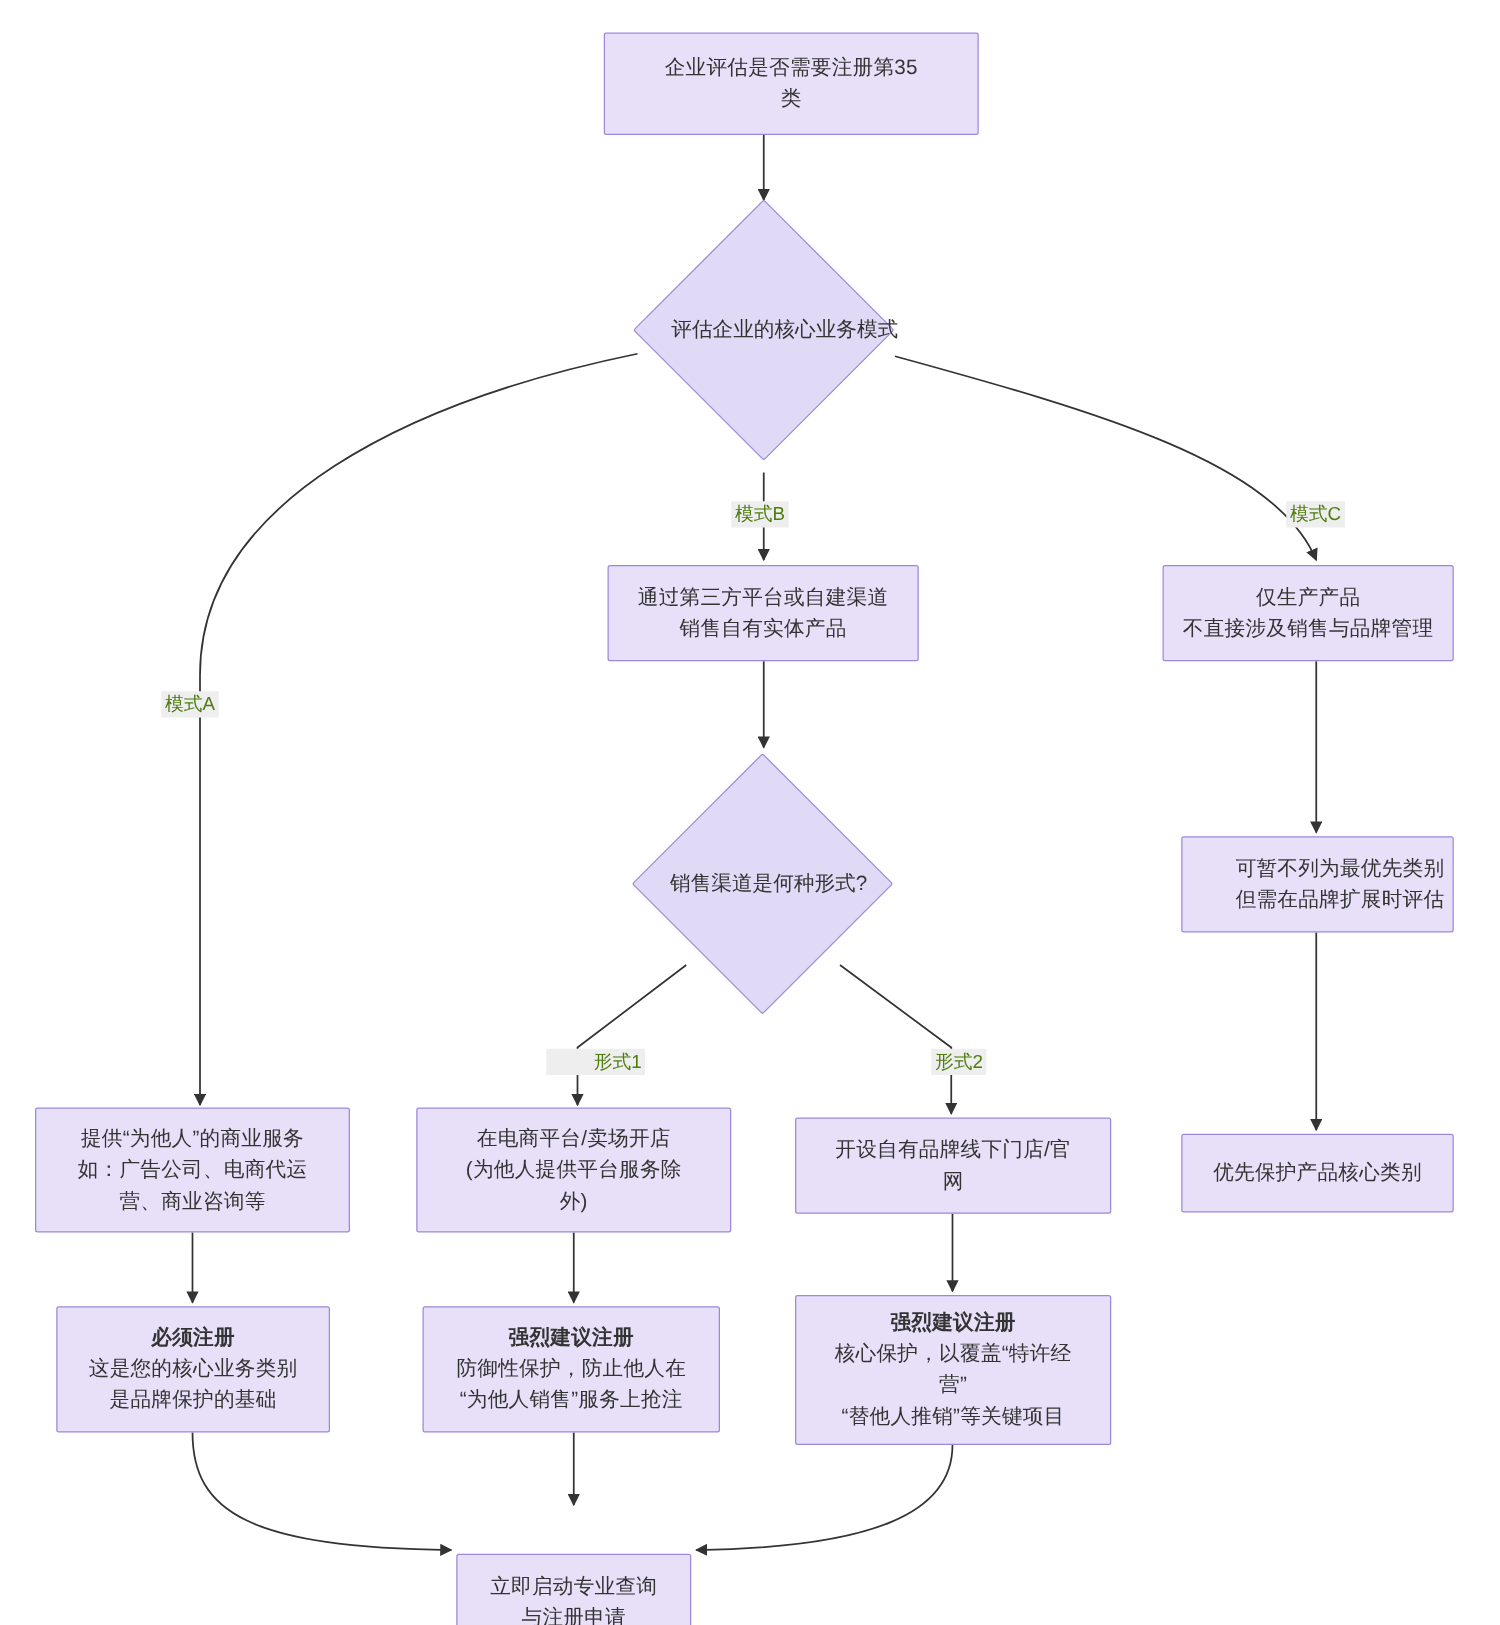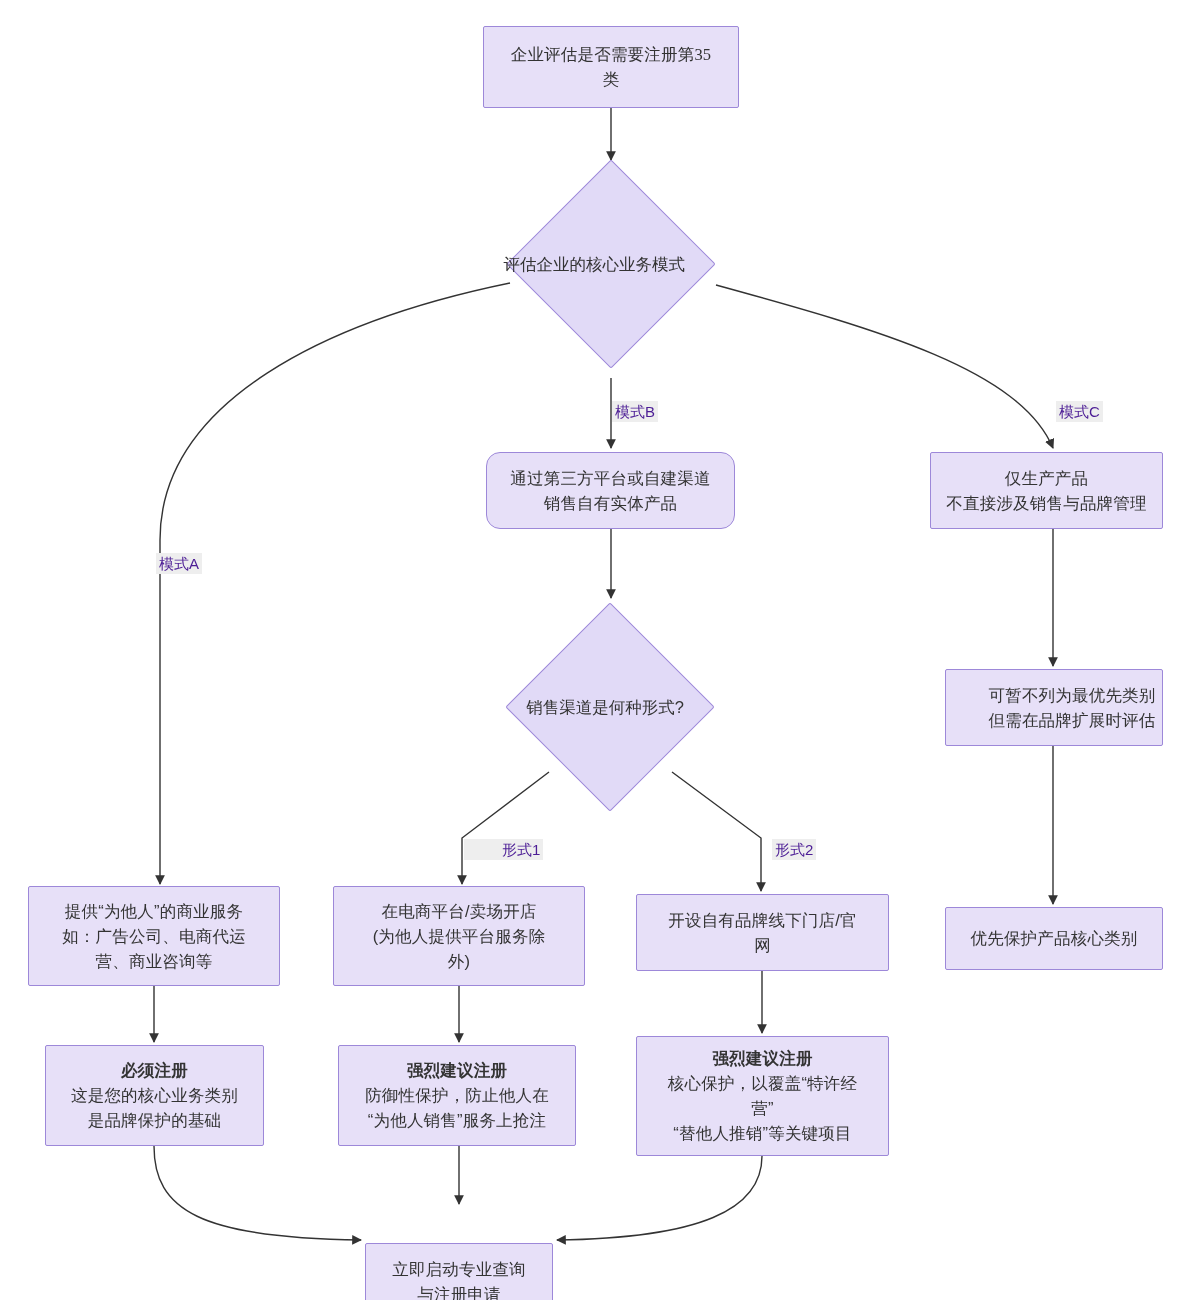--- a/index.html
+++ b/index.html
@@ -43,21 +43,21 @@
     letter-spacing: 0.2px;
   }
   .node .line { display: block; white-space: nowrap; }
   .node .line.bold { font-weight: bold; }
 
   
   .decision {
     position: absolute;
     display: flex;
     align-items: center;
-    justify-content: flex-end;
+    justify-content: flex-start;
   }
   .decision .diamond-shape {
     position: absolute;
     left: 0; top: 0;
     width: 100%;
     height: 100%;
     background: #e1daf7;
     border: 1px solid #9d88d9;
     box-sizing: border-box;
     transform: rotate(45deg);
@@ -70,26 +70,25 @@
     line-height: 24px;
     color: #333333;
     white-space: nowrap;
     text-align: center;
   }
 
   
   .edge-label {
     position: absolute;
     background: #eeeeee;
-    color: #4c1d95;
+    color: #4d7c0f;
     font-size: 15px;
     line-height: 19px;
     padding: 1px 3px;
     white-space: nowrap;
-    margin-left: 27px;
   }
 </style>
 </head>
 <body>
 
 <div id="canvas">
 
   <svg id="edges" viewBox="0 0 1200 1300" width="1200" height="1300">
     <defs>
       <marker id="arrow" viewBox="0 0 10 10" refX="9" refY="5" markerWidth="7" markerHeight="7" orient="auto-start-reverse">
@@ -123,35 +122,35 @@
       <path d="M 762 971 L 762 1033"></path>
 
       <path d="M 154 1146 C 154 1210 200 1238 361 1240"></path>
 
       <path d="M 459 1146 L 459 1204"></path>
 
       <path d="M 762 1156 C 762 1210 700 1238 557 1240"></path>
     </g>
   </svg>
 
-  <div class="node" style="left:483px; top:26px; width:256px; height:82px;font-family:Liberation Serif, serif;">
+  <div class="node" style="left:483px; top:26px; width:300px; height:82px;">
     <span class="line">企业评估是否需要注册第35</span>
     <span class="line">类</span>
   </div>
 
   <div class="decision" style="left:537px; top:190px; width:148px; height:148px;">
     <span class="diamond-shape"></span>
     <span class="decision-label">评估企业的核心业务模式</span>
   </div>
 
   <div class="edge-label" style="left:129px; top:553px;">模式A</div>
   <div class="edge-label" style="left:585px; top:401px;">模式B</div>
   <div class="edge-label" style="left:1029px; top:401px;">模式C</div>
 
-  <div class="node" style="left:486px; top:452px; width:249px; height:77px;border-radius:14px;">
+  <div class="node" style="left:486px; top:452px; width:249px; height:77px;">
     <span class="line">通过第三方平台或自建渠道</span>
     <span class="line">销售自有实体产品</span>
   </div>
 
   <div class="node" style="left:930px; top:452px; width:233px; height:77px;">
     <span class="line">仅生产产品</span>
     <span class="line">不直接涉及销售与品牌管理</span>
   </div>
 
   <div class="decision" style="left:536px; top:633px; width:148px; height:148px;">

